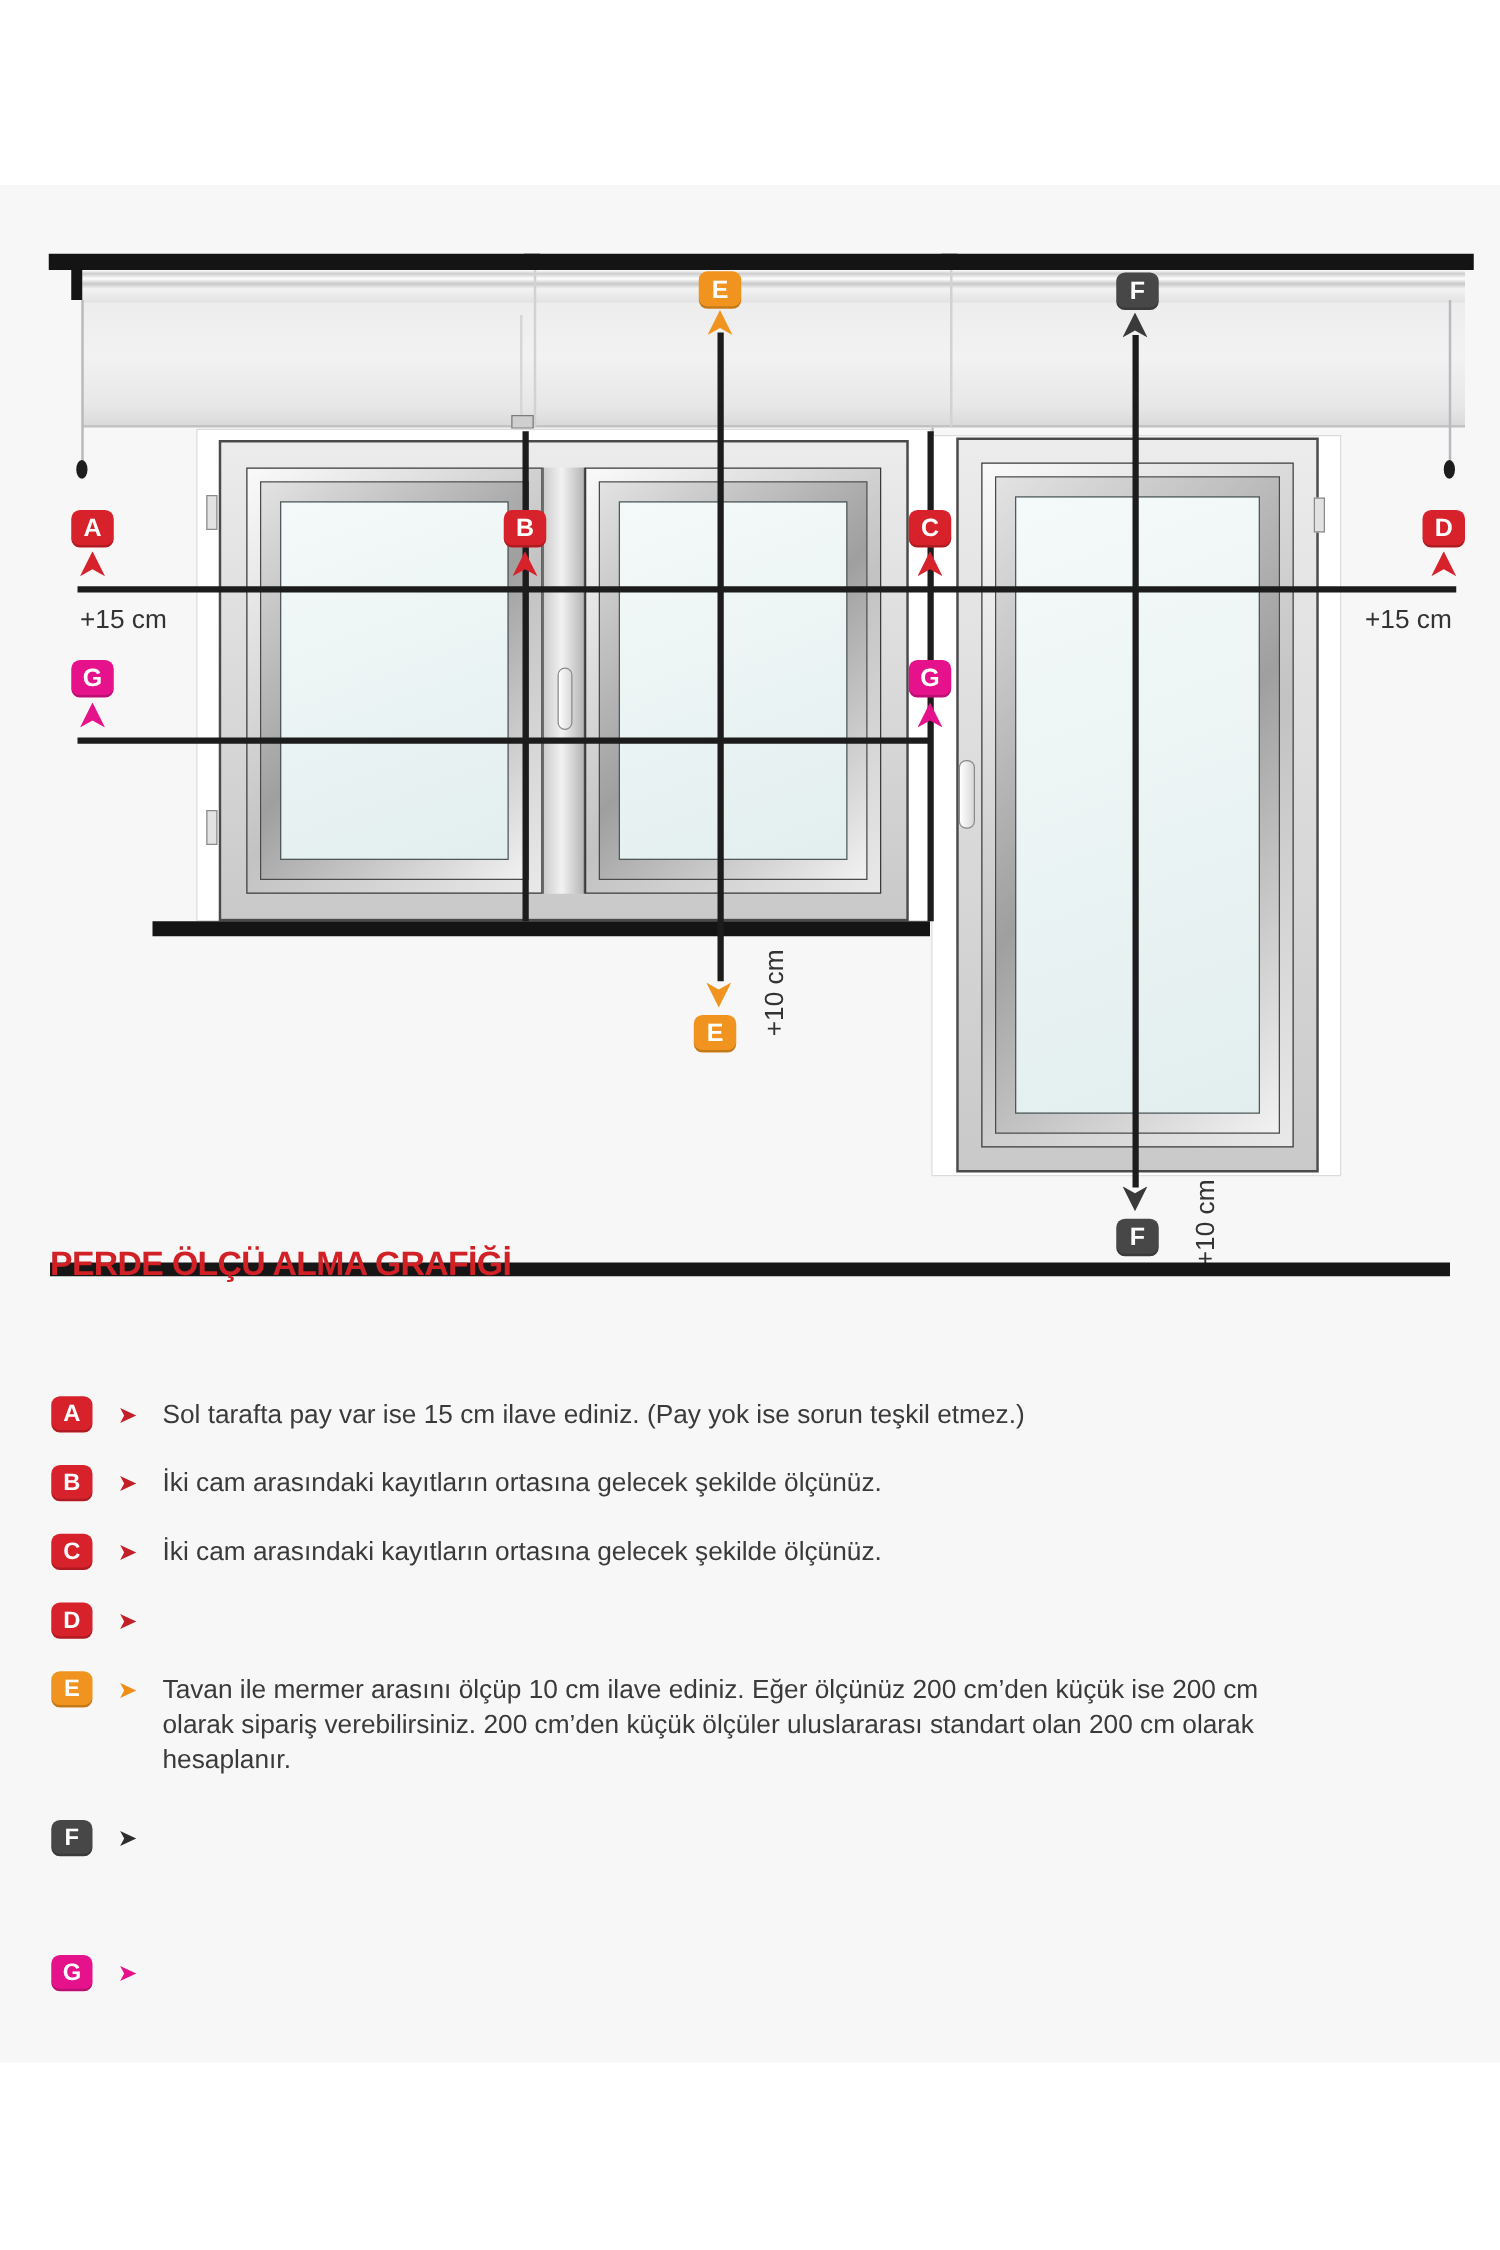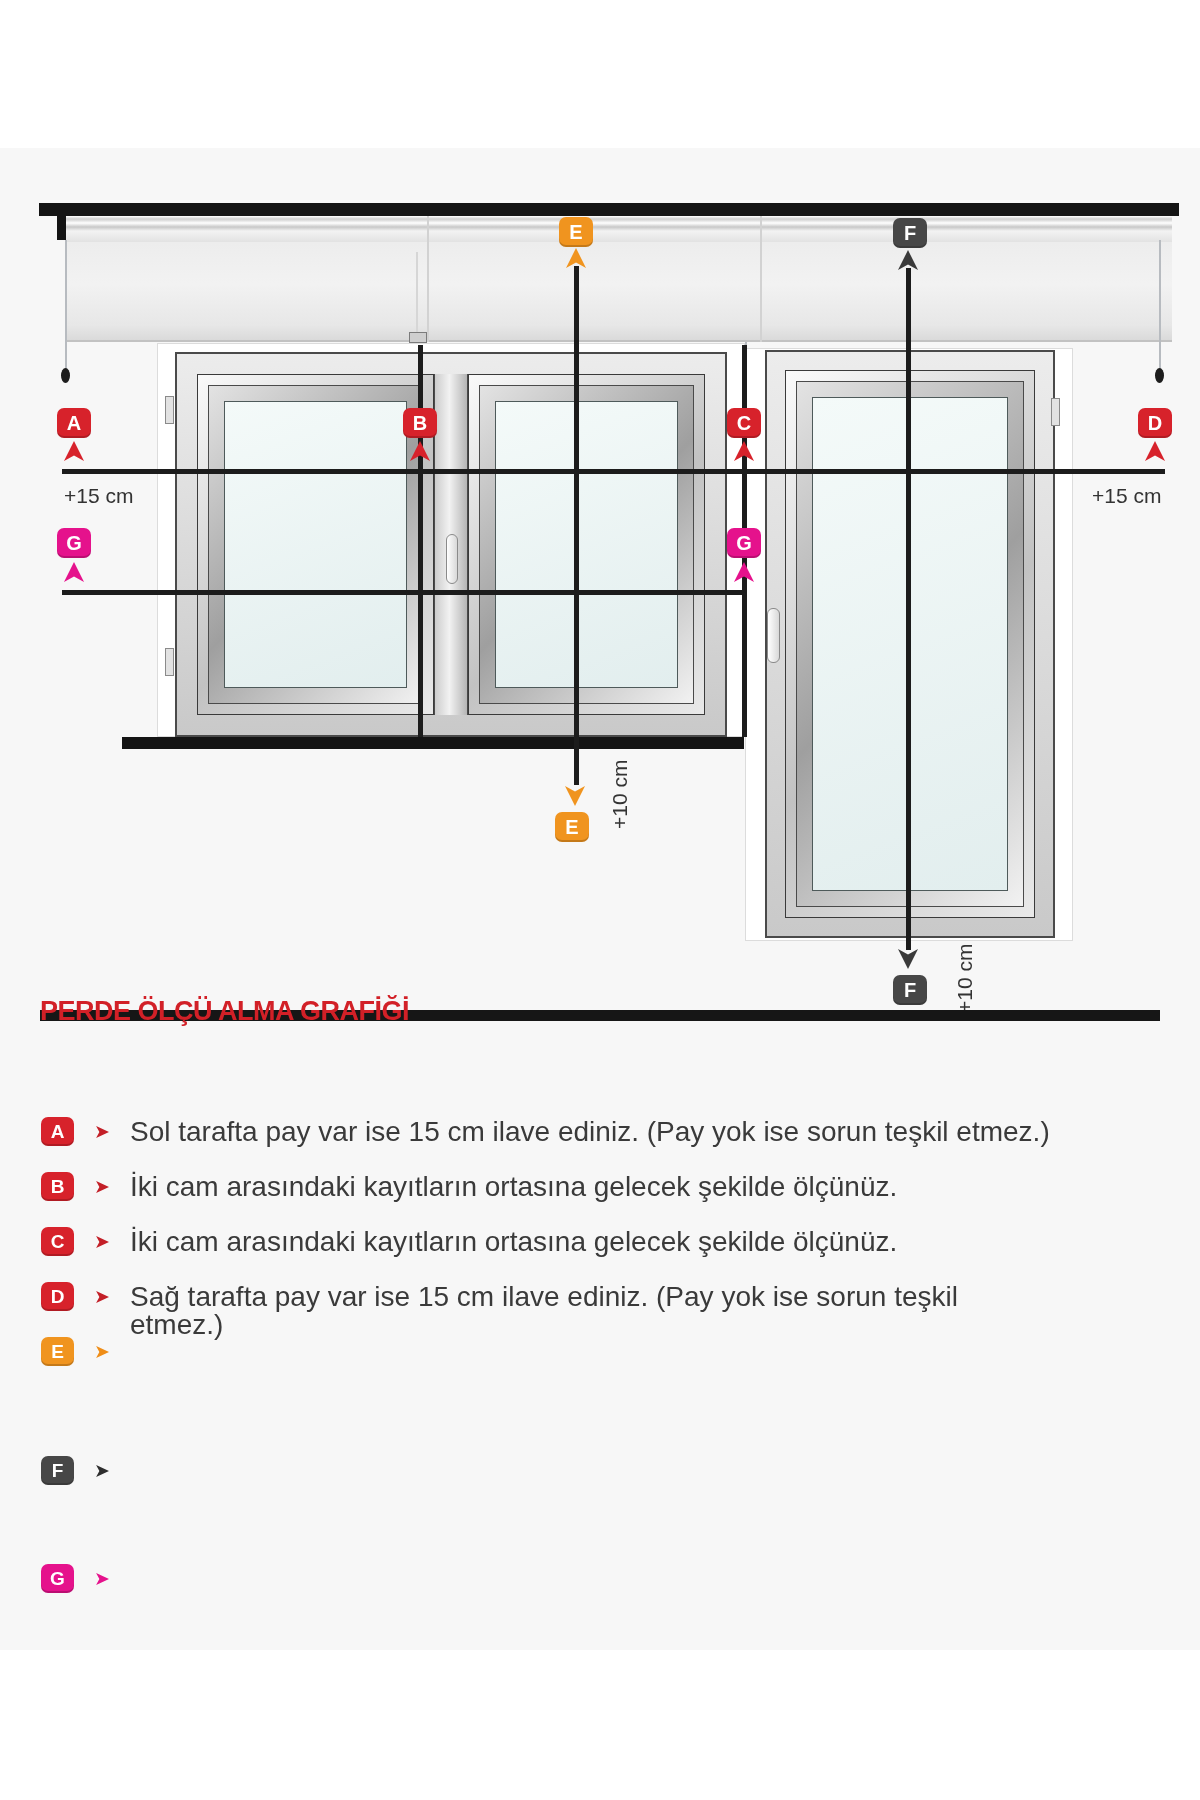--- a/index.html
+++ b/index.html
@@ -114,21 +114,21 @@
   .lrow { position:absolute; left:41px; display:flex; align-items:flex-start; }
   .badge { width:33px; height:29px; border-radius:7px; flex:0 0 33px;
            display:flex; align-items:center; justify-content:center;
            color:#ffffff; font-size:19px; font-weight:bold;
            box-shadow:inset 0 -2px rgba(0,0,0,.18); }
   .c-red { background:#d7222b; } .c-orange { background:#f0941f; }
   .c-dark { background:#474747; } .c-magenta { background:#e5128c; }
   .larrow { font-size:19px; margin:3px 0 0 20px; width:36px; flex:0 0 36px; }
   .ar-red { color:#c31f27; } .ar-orange { color:#ef8d17; }
   .ar-dark { color:#2e2e2e; } .ar-magenta { color:#e5128c; }
-  .ltext { font-size:28px; line-height:28px; color:#3a3a3a; max-width:920px; margin-top:1px; }
+  .ltext { font-size:21px; line-height:28px; color:#3a3a3a; max-width:920px; margin-top:1px; }
   .w890 { max-width:890px; } .w820 { max-width:820px; }
   .r-a { top:1117px; } .r-b { top:1172px; } .r-c { top:1227px; } .r-d { top:1282px; }
   .r-e { top:1337px; } .r-f { top:1456px; } .r-g { top:1564px; }
 </style>
 </head>
 <body>
 
 <div class="page">
   <div class="photo-bg"></div>
 
@@ -228,25 +228,25 @@
     <p class="ltext">İki cam arasındaki kayıtların ortasına gelecek şekilde ölçünüz.</p>
   </div>
   <div class="lrow r-c">
     <span class="badge c-red">C</span>
     <span class="larrow ar-red">➤</span>
     <p class="ltext">İki cam arasındaki kayıtların ortasına gelecek şekilde ölçünüz.</p>
   </div>
   <div class="lrow r-d">
     <span class="badge c-red">D</span>
     <span class="larrow ar-red">➤</span>
-    <p class="ltext">Sağ tarafta pay var ise 15 cm ilave ediniz. (Pay yok ise sorun teşkil etmez.)</p>
   </div>
   <div class="lrow r-e">
     <span class="badge c-orange">E</span>
     <span class="larrow ar-orange">➤</span>
+    <p class="ltext w890">Tavan ile mermer arasını ölçüp 10 cm ilave ediniz. Eğer ölçünüz 200 cm’den küçük ise 200 cm olarak sipariş verebilirsiniz. 200 cm’den küçük ölçüler uluslararası standart olan 200 cm olarak hesaplanır.</p>
   </div>
   <div class="lrow r-f">
     <span class="badge c-dark">F</span>
     <span class="larrow ar-dark">➤</span>
   </div>
   <div class="lrow r-g">
     <span class="badge c-magenta">G</span>
     <span class="larrow ar-magenta">➤</span>
   </div>
 </div>

